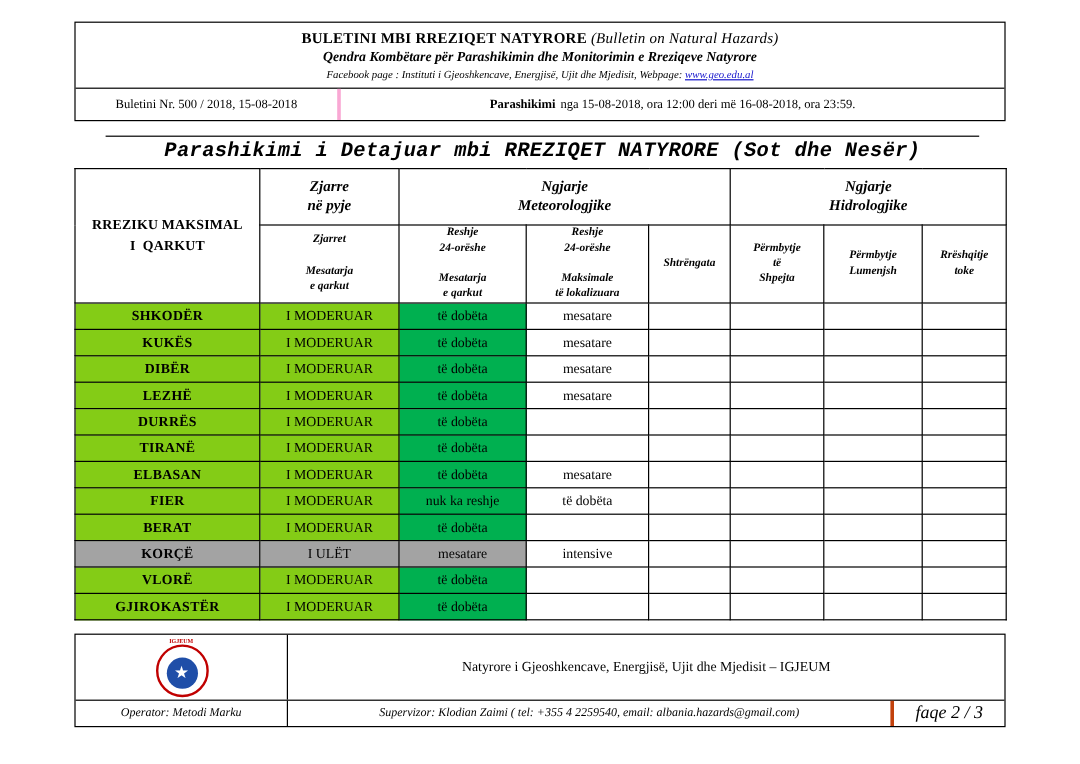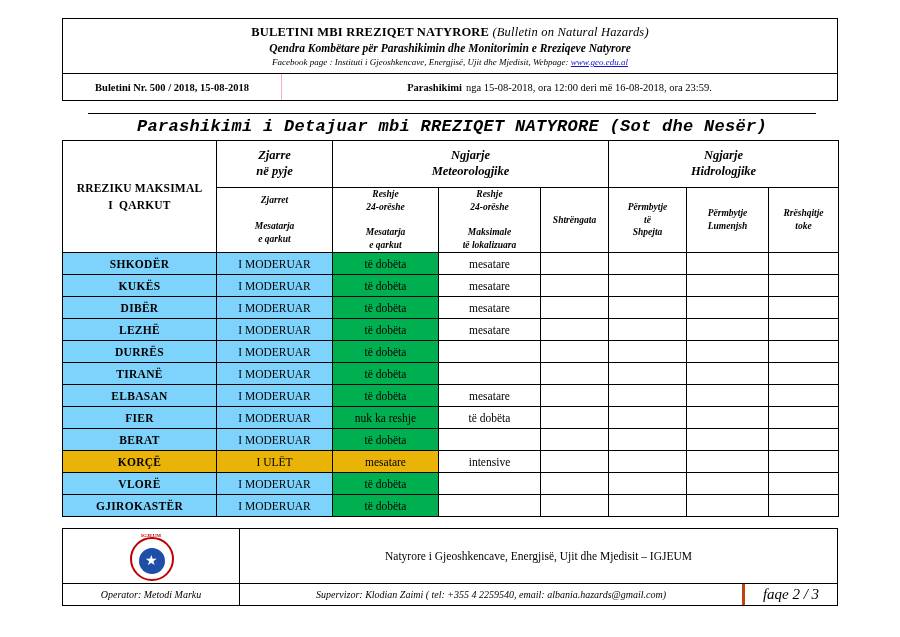--- a/index.html
+++ b/index.html
@@ -61,26 +61,26 @@
   .header-line3 a, .header-line3 .link {
     color: #1414cc;
     text-decoration: underline;
   }
   .header-bottom {
     display: flex;
     height: 26px;
   }
   .hb-left {
     width: 218px;
-    border-right: 1px solid #f9a8d4;
+    border-right: 3px solid #f9a8d4;
     display: flex;
     align-items: center;
     justify-content: center;
     font-size: 10.5px;
-    font-weight: bold;
+    font-weight: normal;
     font-family: "Liberation Serif", serif;
   }
   .hb-right {
     flex: 1;
     display: flex;
     align-items: center;
     justify-content: center;
     font-size: 10.5px;
     font-family: "Liberation Serif", serif;
     text-align: right;
@@ -150,22 +150,22 @@
   .data-row td {
     height: 21px;
     font-family: "Liberation Serif", serif;
     font-size: 11.5px;
   }
   .c-region {
     font-weight: bold;
     font-size: 12px;
     letter-spacing: .3px;
   }
-  .bg-orange { background: #7dd3fc; }
-  .bg-yellow { background: #eab308; }
+  .bg-orange { background: #84cc16; }
+  .bg-yellow { background: #a3a3a3; }
   .bg-green  { background: #00B050; }
 
   
   .footer-box {
     position: absolute;
     left: 62px;
     top: 528px;
     width: 776px;
     border: 1px solid #000;
     box-sizing: border-box;

